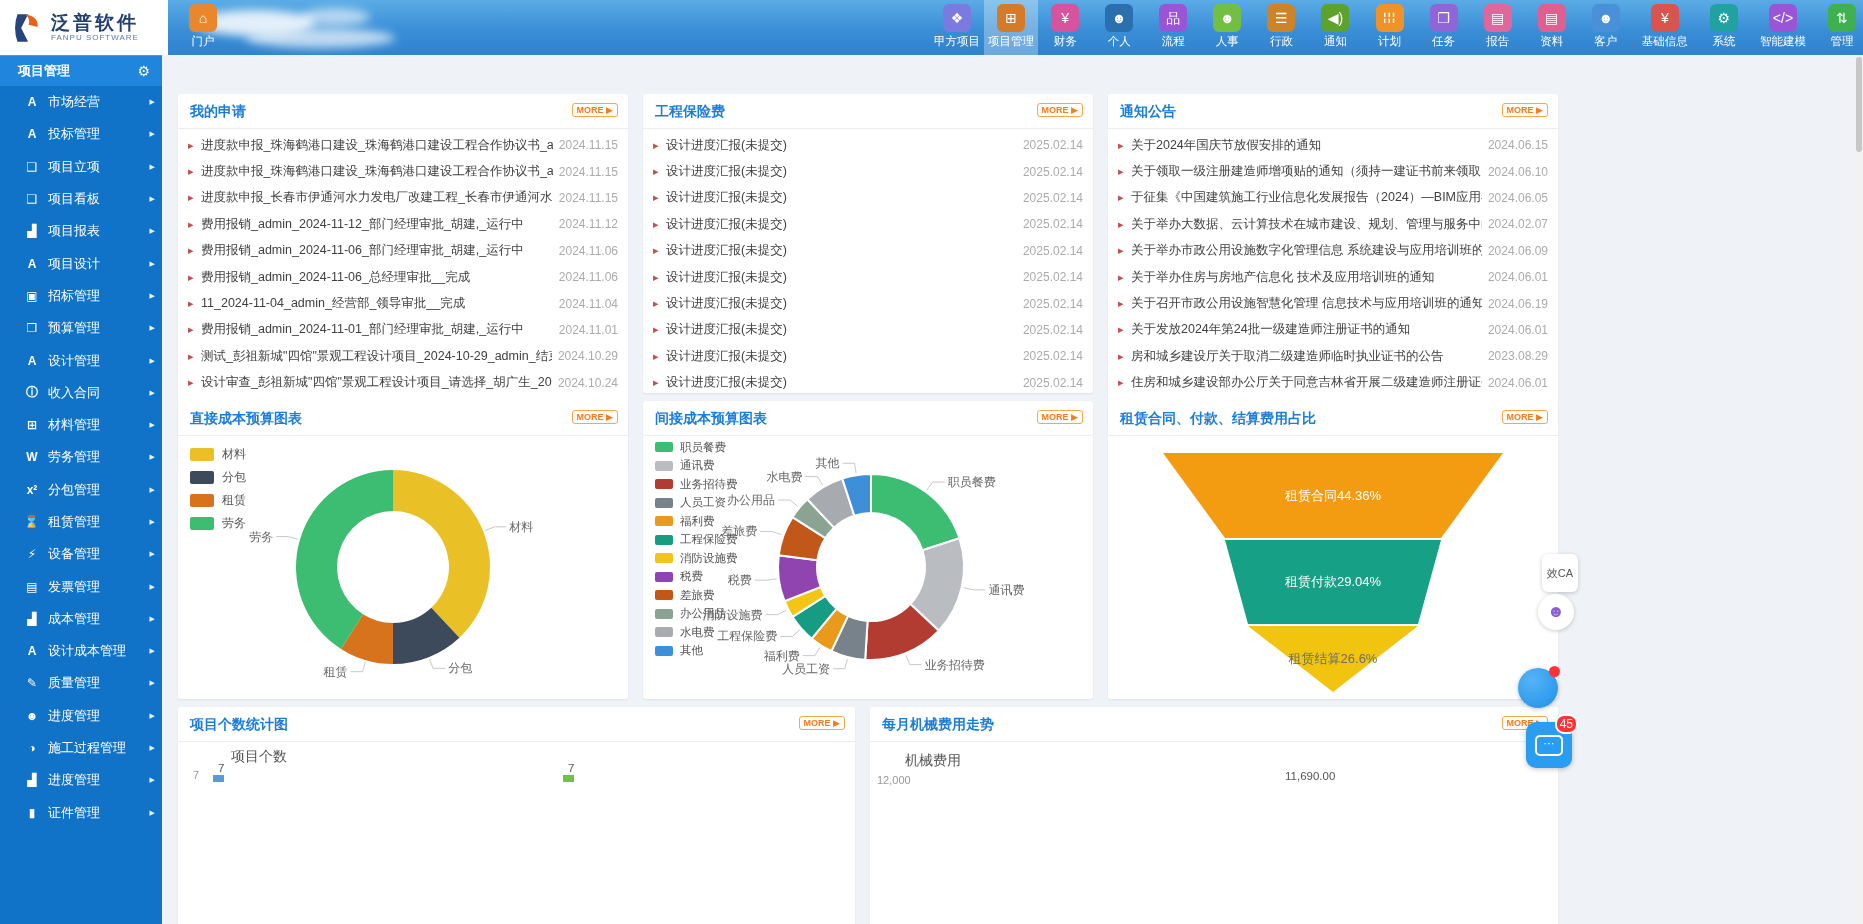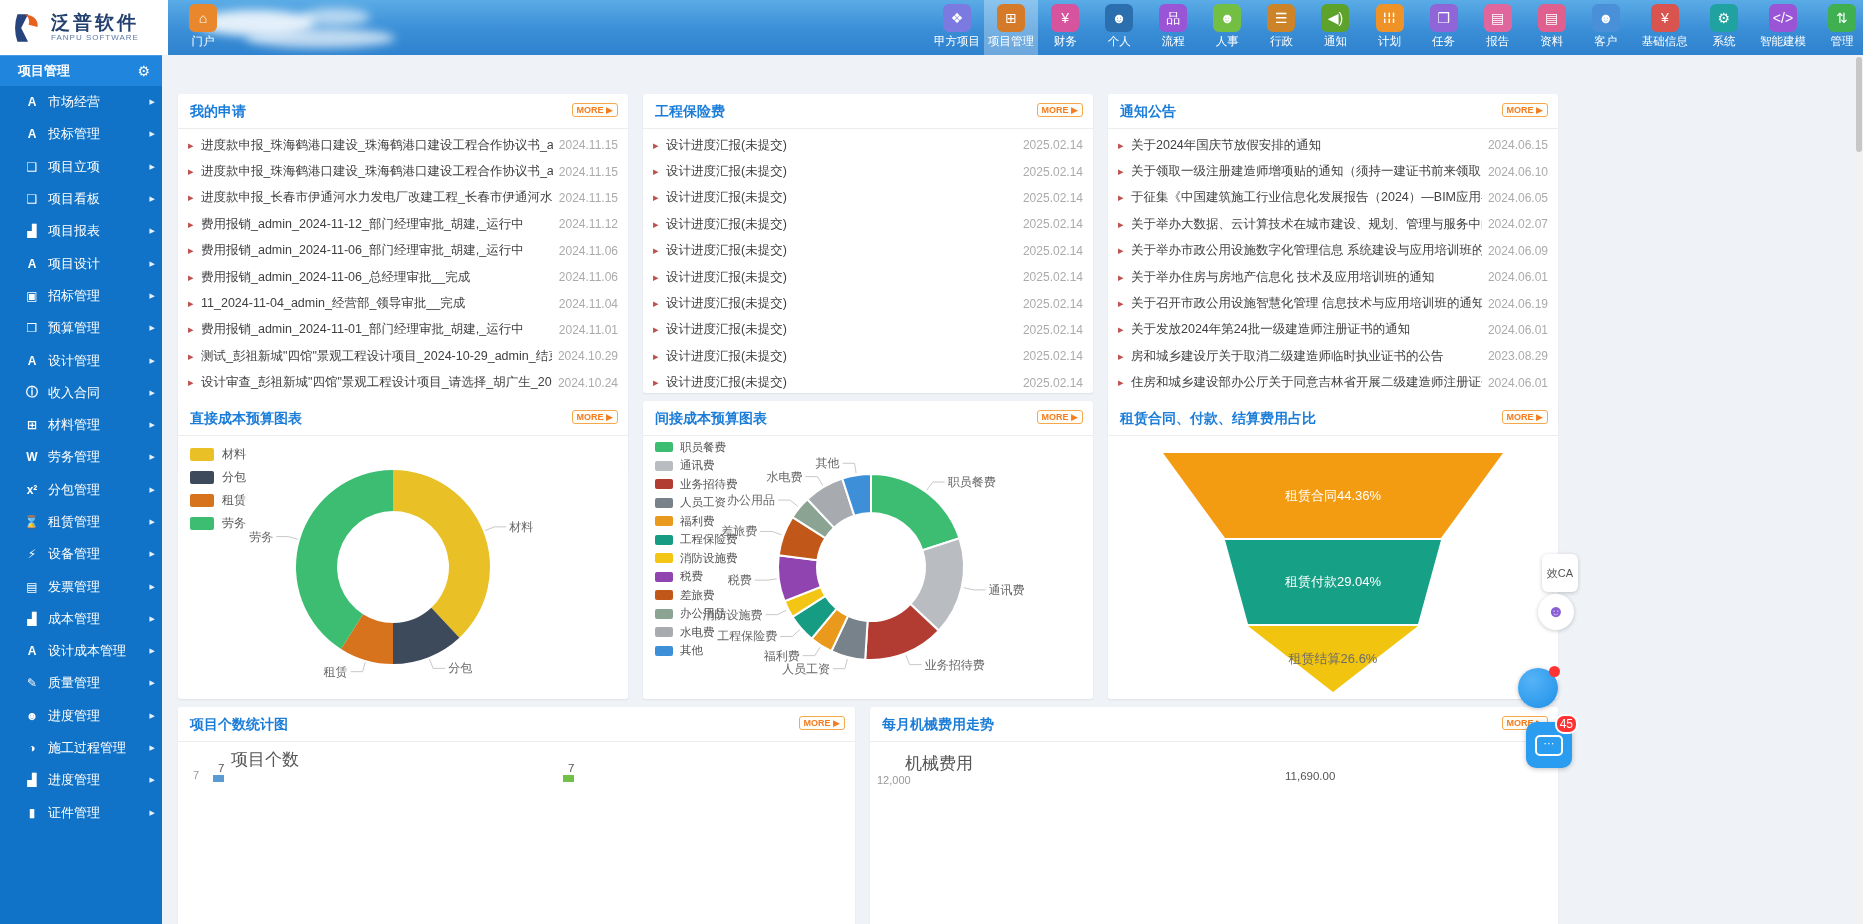--- a/index.html
+++ b/index.html
@@ -59,21 +59,21 @@
   .legend{position:absolute;z-index:3;}
   .lg-item{display:flex;align-items:center;cursor:pointer;}
   .lg1 .lg-item{height:23px;}
   .lg1 .sw{width:24px;height:13px;border-radius:2px;margin-right:8px;}
   .lg1 .lb{font-size:12px;color:#555;}
   .lg2 .lg-item{height:18.5px;}
   .lg2 .sw{width:18px;height:10px;border-radius:2px;margin-right:7px;}
   .lg2 .lb{font-size:11.5px;color:#555;}
   svg .co-label{font-size:12px;fill:#666;}
   svg .fun-label{font-size:13px;}
-  .mini-label{position:absolute;font-size:17px;color:#555;}
+  .mini-label{position:absolute;font-size:14px;color:#555;}
   .mini-tick{position:absolute;font-size:11px;color:#999;}
   .bar-label{position:absolute;font-size:11.5px;color:#555;}
   .bar-stub{position:absolute;height:7px;width:11px;}
   
   .float{position:absolute;z-index:20;}
   .w-ca{left:1542px;top:554px;width:36px;height:38px;background:#fff;border-radius:6px;box-shadow:0 1px 4px rgba(0,0,0,.2);
         display:flex;align-items:center;justify-content:center;font-size:11px;color:#555;text-align:center;line-height:13px;}
   .w-emoji{left:1538px;top:594px;width:36px;height:36px;background:#fff;border-radius:50%;box-shadow:0 1px 4px rgba(0,0,0,.2);
            display:flex;align-items:center;justify-content:center;color:#8a5fd6;font-size:17px;cursor:pointer;}
   .w-blue{left:1518px;top:668px;width:40px;height:40px;border-radius:50%;background:radial-gradient(circle at 35% 30%,#56b4f7,#1e8fe8);

